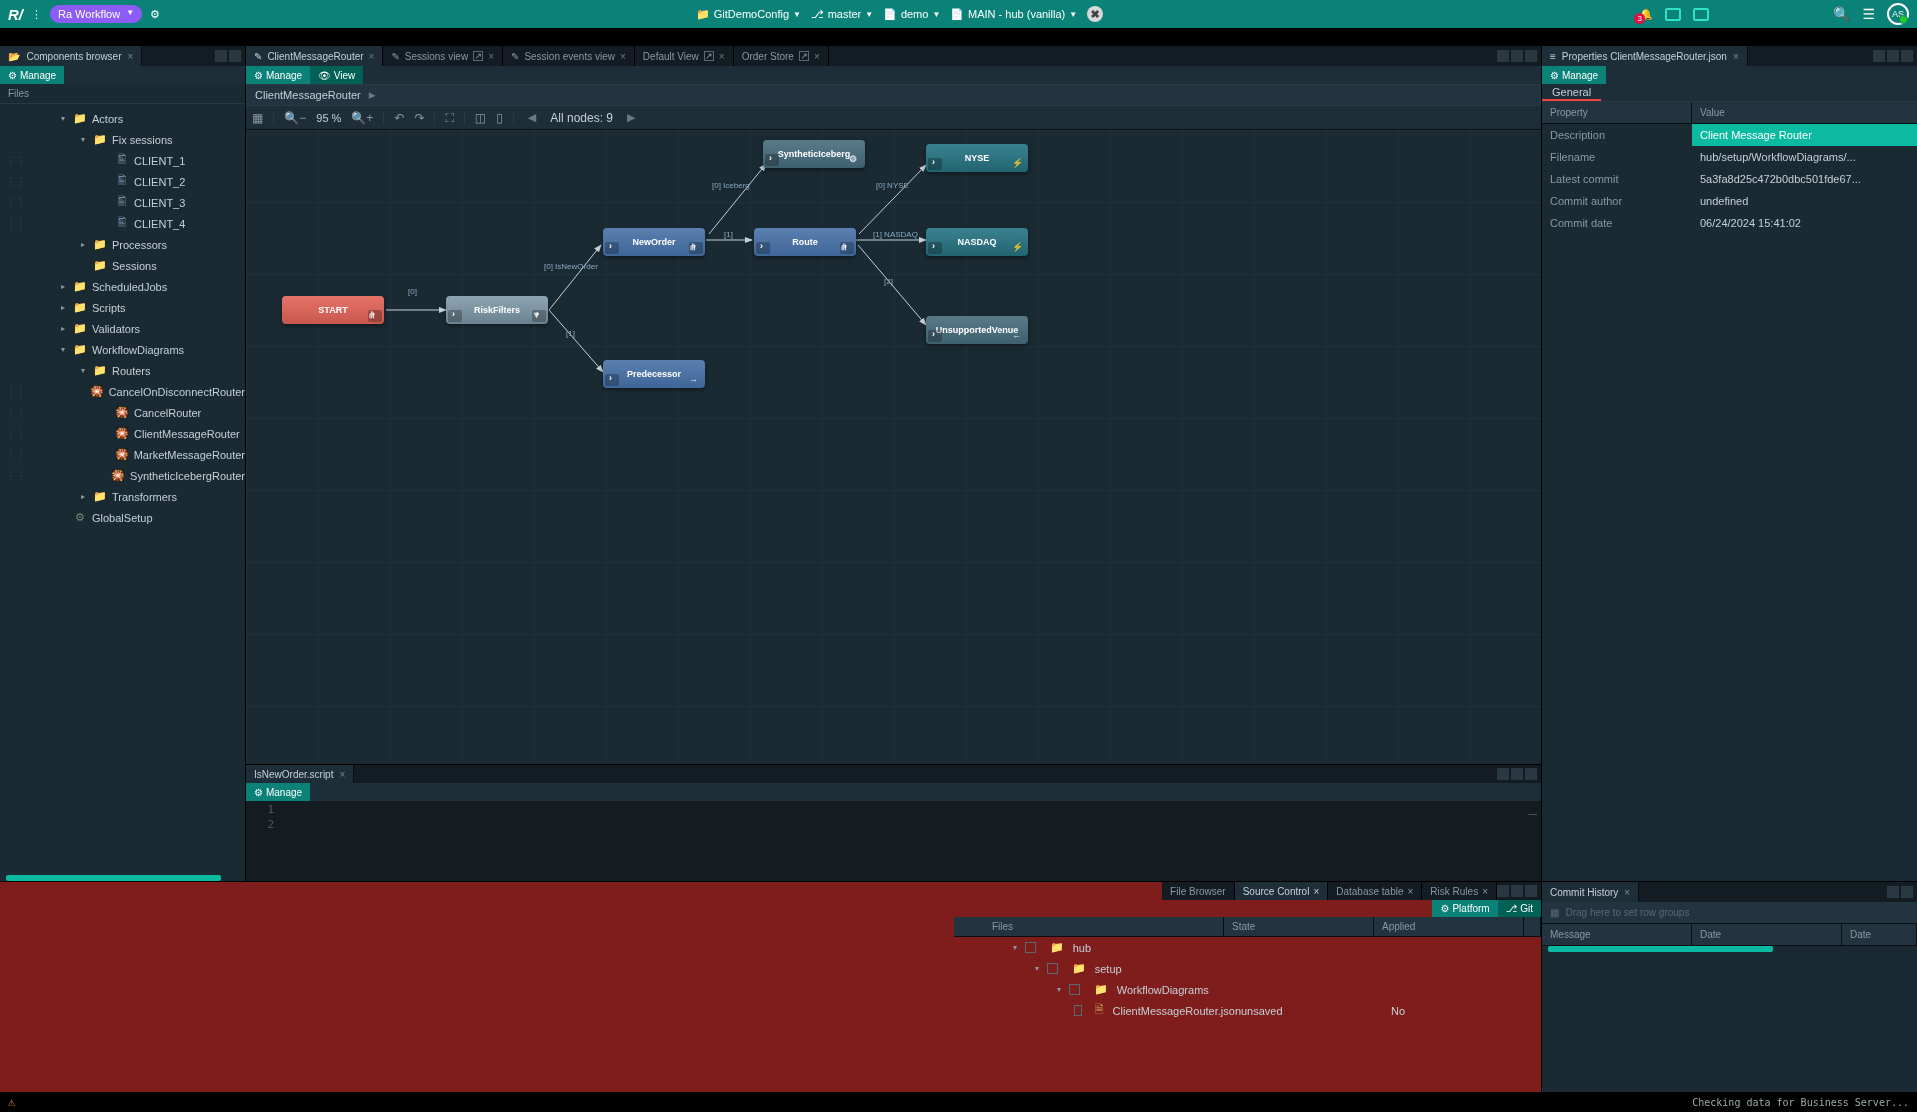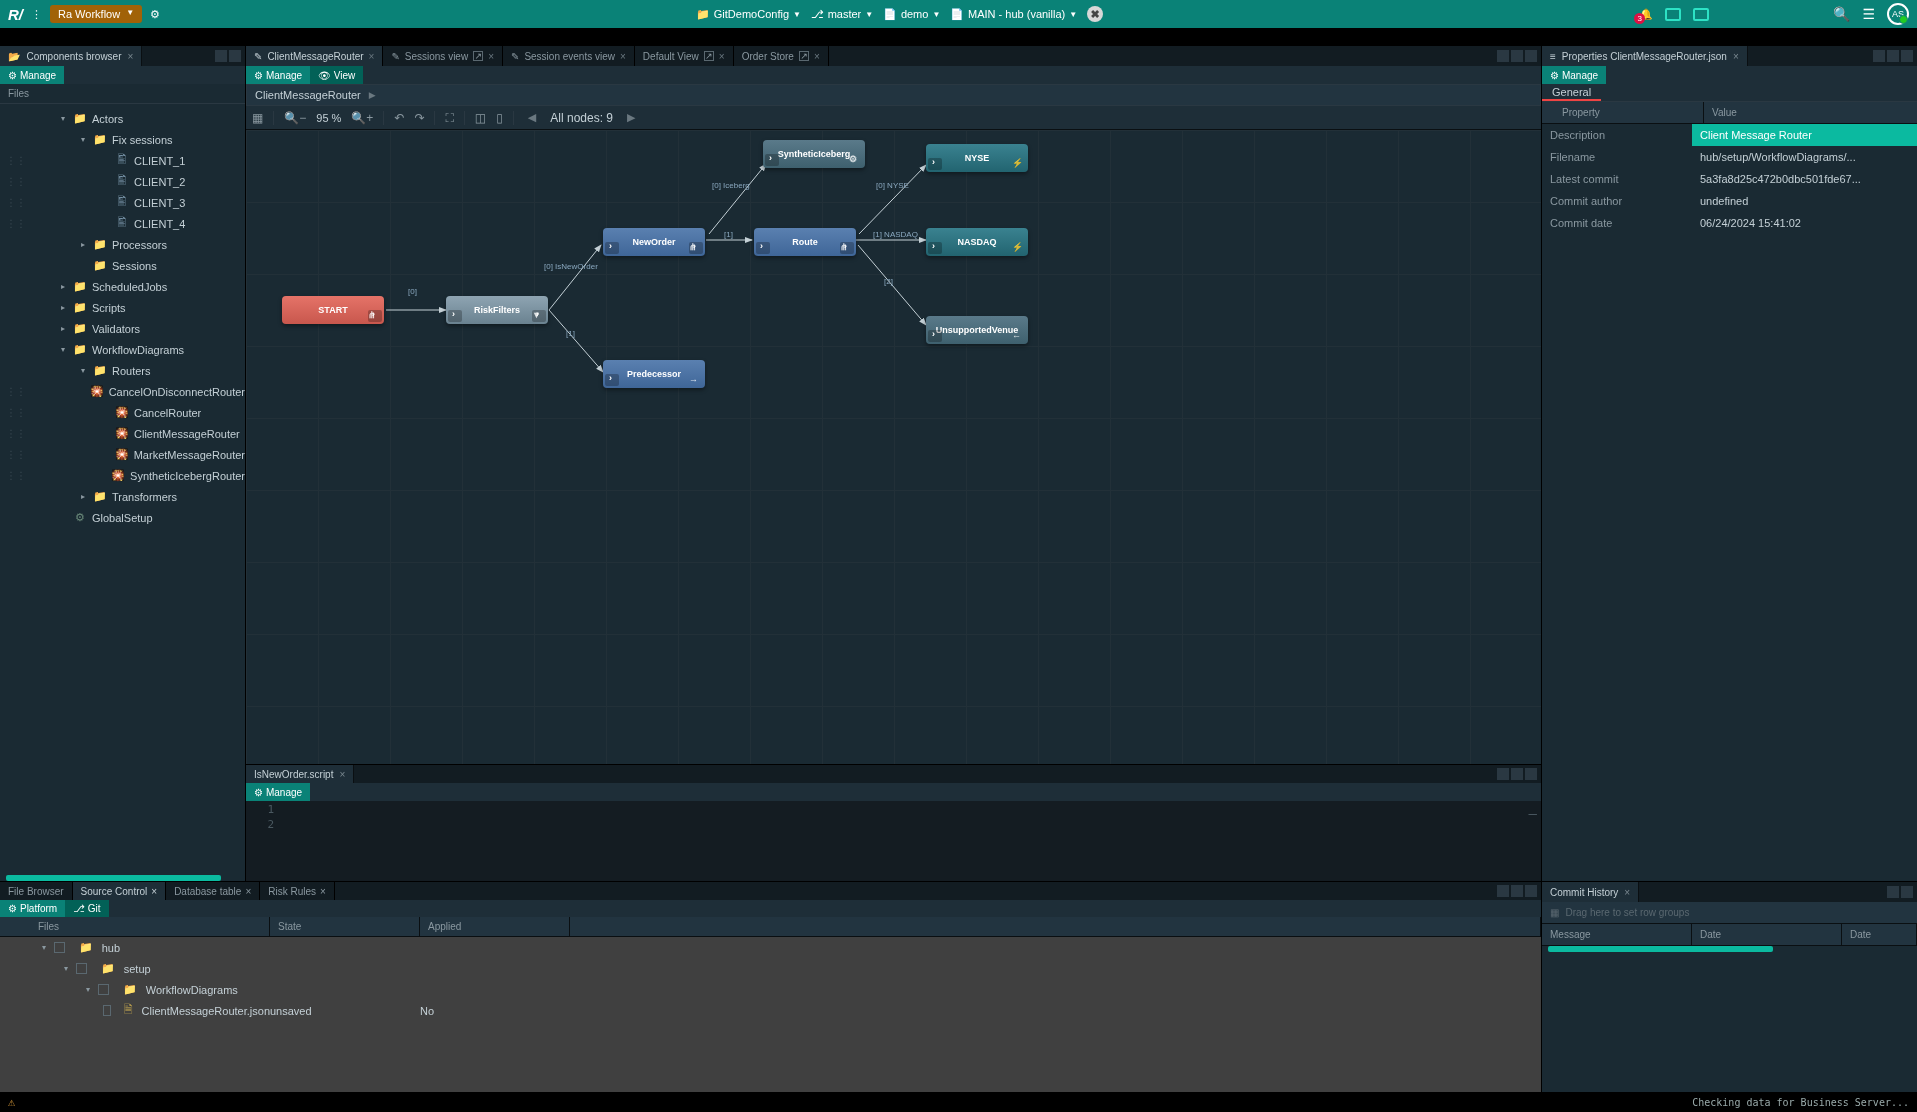--- a/index.html
+++ b/index.html
@@ -2,21 +2,21 @@
 <html><head>
 <meta charset="utf-8">
 <style>
 * { margin: 0; padding: 0; box-sizing: border-box; }
 html, body { width: 100%; height: 100%; font-family: Arial, sans-serif; font-size: 11px; color: #c4d0d6; background: #0f1419; overflow: hidden; user-select: none; }
 
 
 .topbar { height: 28px; background: #0a8277; display: flex; align-items: center; padding: 0 8px; gap: 8px; }
 .topbar .logo { font-weight: bold; font-style: italic; color: #fff; font-size: 15px; }
 .topbar .vdots { color: #fff; cursor: pointer; }
-.topbar .workflow-pill { background: #a16207; border-radius: 3px; padding: 3px 8px; color: #fff; display: flex; align-items: flex-start; gap: 6px; cursor: pointer; }
+.topbar .workflow-pill { background: #8b5cf6; border-radius: 9px; padding: 3px 8px; color: #fff; display: flex; align-items: flex-start; gap: 6px; cursor: pointer; }
 .topbar .workflow-pill .chev { font-size: 8px; }
 .topbar .gear { color: #fff; cursor: pointer; }
 .topbar .spacer { flex: 1; }
 .topbar .crumbs { display: flex; gap: 10px; }
 .topbar .crumb { display: flex; align-items: center; gap: 4px; color: #fff; cursor: pointer; }
 .topbar .crumb .ic { font-size: 11px; }
 .topbar .crumb .chv { font-size: 8px; }
 .topbar .crumb.stopped { background: #d8d8d8; color: #444; border-radius: 50%; width: 16px; height: 16px; justify-content: center; font-weight: bold; }
 .topbar .rightctl { display: flex; align-items: center; gap: 12px; }
 .topbar .notif { position: relative; color: #fff; }
@@ -111,30 +111,30 @@
 .tok-m { color: #d07a50; }
 .fold {position:absolute; right:6px; top:4px; color:#4a5860; font-size:14px; letter-spacing:-2px;}
 
 
 .right-panel { width: 376px; background: #1a2a33; display: flex; flex-direction: column; border-left:1px solid #000;}
 .props-tabs { height: 18px; background: #1e2e38; display: flex; border-bottom: 1px solid #2a3842; }
 .props-tab { padding: 0 10px; display: flex; align-items: center; color: #c4d0d6; font-size: 11px; border-bottom: 2px solid #ef4444; }
 .props-table { flex: 1; }
 .props-header { display: flex; height: 22px; background: #223440; border-bottom: 1px solid #0a0f12;}
 .props-header div { padding: 0 8px; display: flex; align-items: center; color: #8a98a0; font-size: 10px;}
-.props-header .c1 { width: 150px; border-right: 1px solid #0a0f12; margin-left: 12px;}
+.props-header .c1 { width: 150px; border-right: 1px solid #0a0f12;}
 .props-header .c2 { flex: 1;}
 .props-row { display: flex; height: 22px; }
 .props-row .c1 { width: 150px; padding: 0 8px; display: flex; align-items: center; color: #8a98a0; }
 .props-row .c2 { flex: 1; padding: 0 8px; display: flex; align-items: center; color: #c4d0d6; overflow: hidden; text-overflow: ellipsis; white-space: nowrap;}
 .props-row.hl .c2 { background: #0bbaa0; color: #fff; }
 
 
 .bottom { height: 211px; display: flex; border-top: 1px solid #000; }
-.bottom-left { flex: 1; display: flex; flex-direction: column; background: #404040; min-width:0;}
+.bottom-left { flex: 1; display: flex; flex-direction: column; background: #7f1d1d; min-width:0;align-items:flex-end;}
 .bottom-right { width: 376px; display: flex; flex-direction: column; background: #1a2a33; border-left:1px solid #000;}
 .bottom-tabs { height: 18px; background: #121c22; display: flex; align-items: center;}
 .bottom-tab { padding: 0 8px; height: 100%; display: flex; align-items: center; gap: 4px; color: #8a98a0; font-size: 10px; cursor: pointer; border-right:1px solid #000;}
 .bottom-tab.active { background: #1e2e38; color: #c4d0d6;}
 .sub-tabs { height: 17px; background: #1e2e38; display: flex;}
 .sub-tab { padding: 0 8px; display: flex; align-items: center; gap: 3px; font-size: 10px; cursor: pointer;}
 .sub-tab.plat { background: #0a8277; color: #fff;}
 .sub-tab.git { background: #026157; color: #fff;}
 .grid-header { height: 20px; background: #223440; display: flex; border-bottom: 1px solid #0a0f12;}
 .grid-header div { padding: 0 8px; display: flex; align-items: center; color: #8a98a0; font-size: 10px; border-right: 1px solid #0a0f12;}

